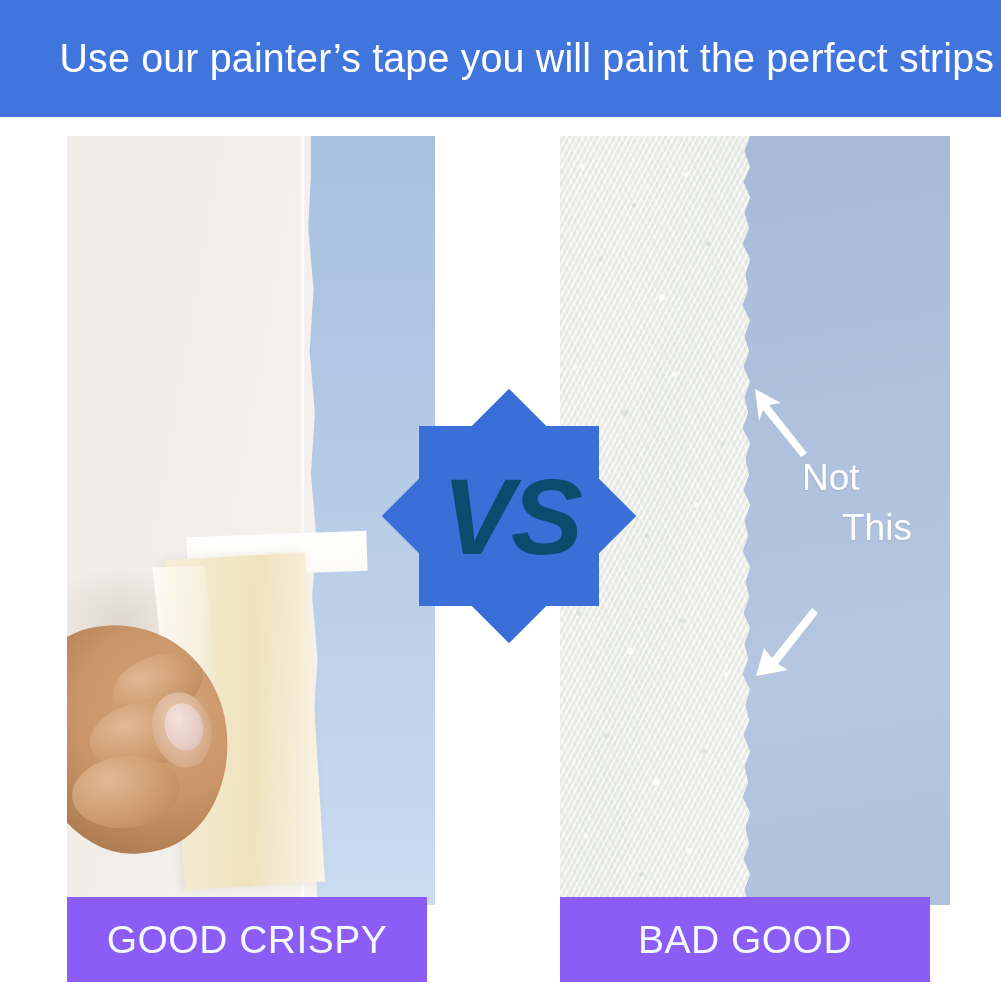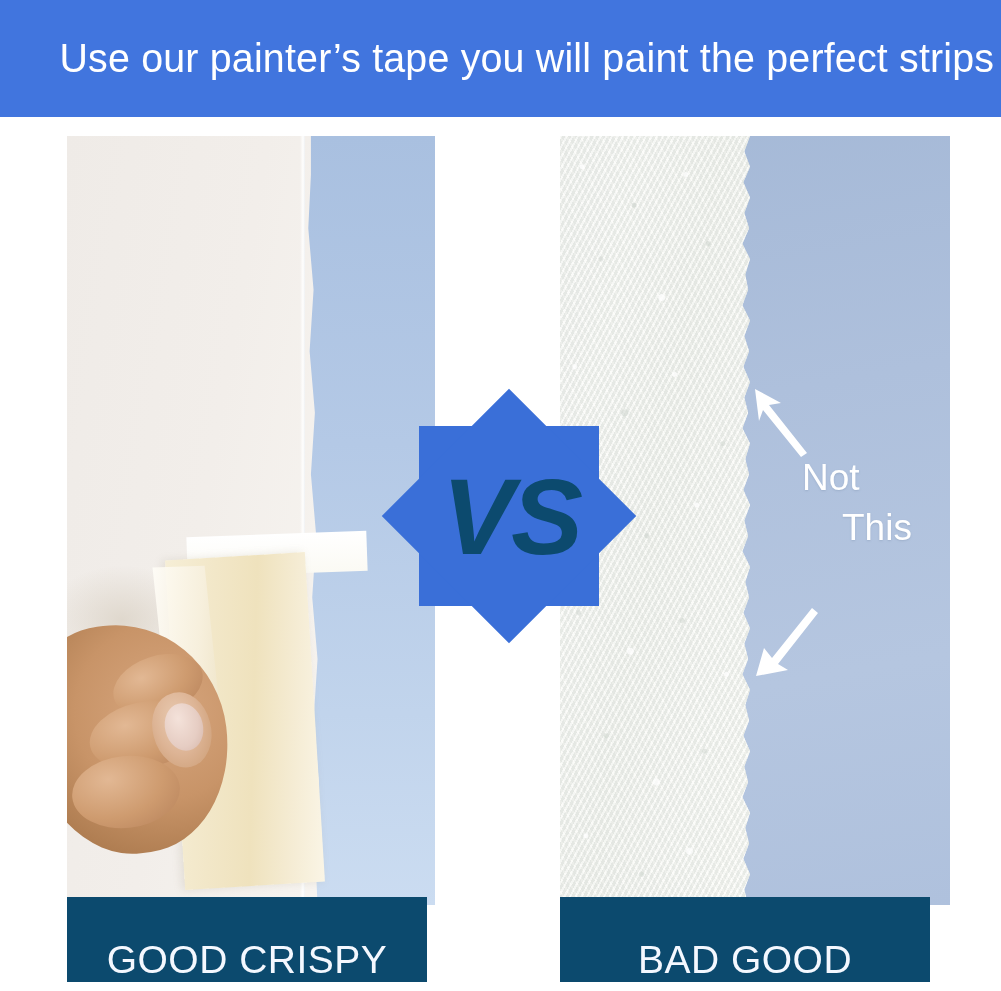--- a/index.html
+++ b/index.html
@@ -273,23 +273,23 @@
     z-index: 3;
     padding-left: 4px;
     box-sizing: border-box;
   }
 
   
   .caption {
     position: absolute;
     top: 897px;
     height: 85px;
-    background: #0c4a6e;
+    background: #8b5cf6;
     display: flex;
-    align-items: flex-end;
+    align-items: center;
     justify-content: center;
   }
   .caption-left  { left: 67px;  width: 360px; }
   .caption-right { left: 560px; width: 370px; }
   .caption-text {
     color: #F4F8FF;
     font-size: 39px;
     font-weight: 400;
     letter-spacing: 0.5px;
     font-family: "Liberation Sans", sans-serif;

